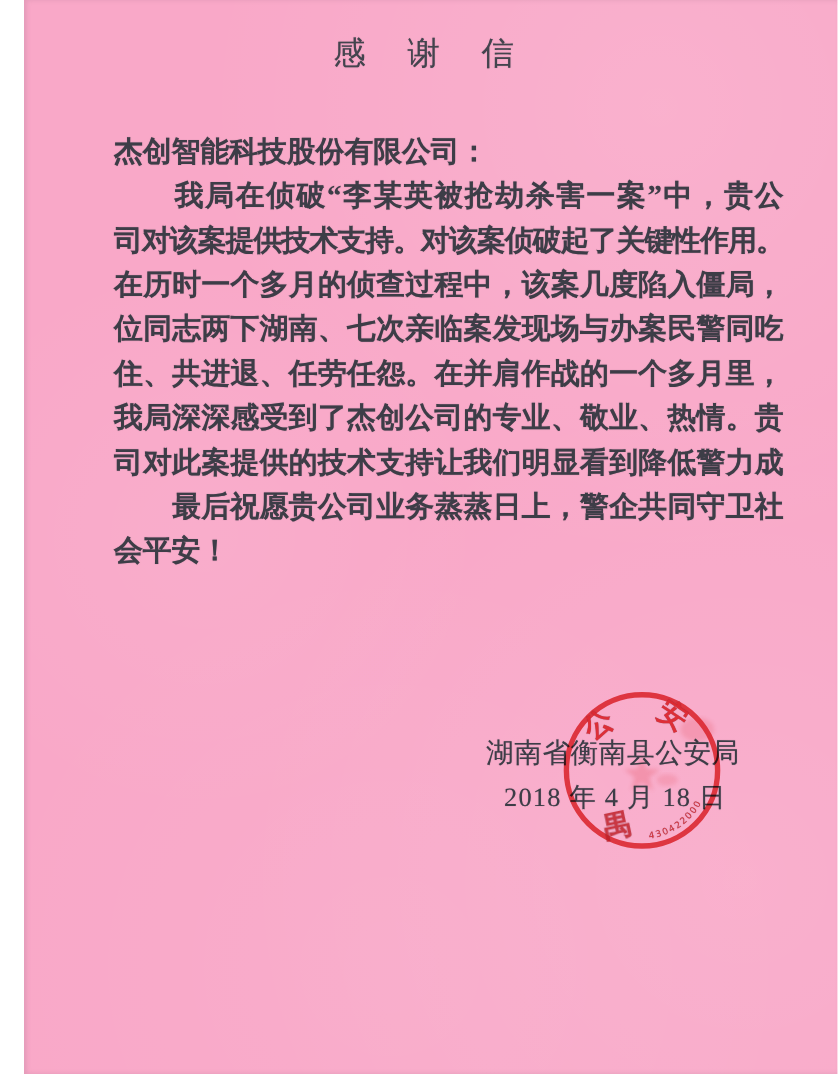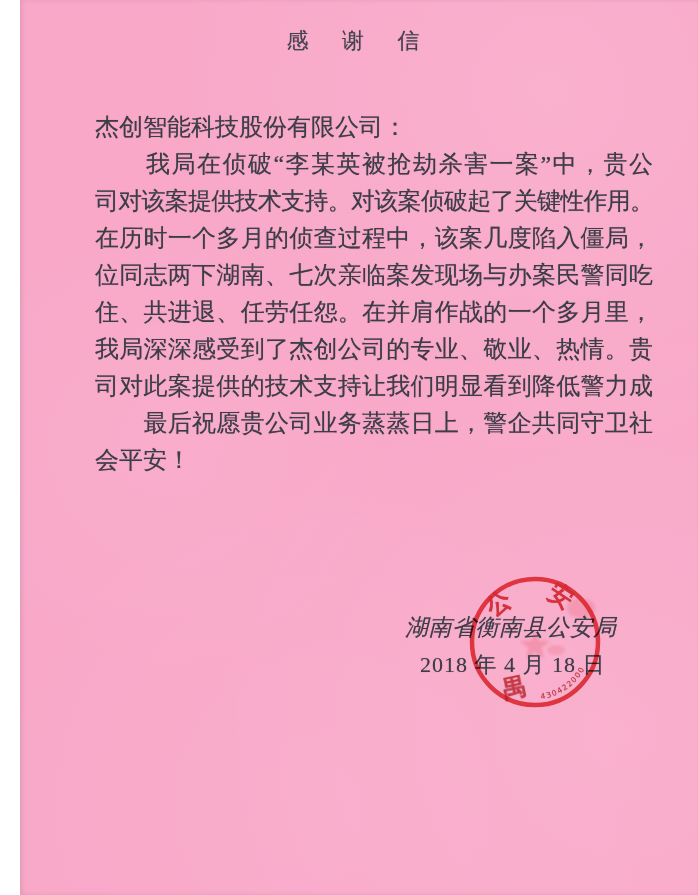--- a/index.html
+++ b/index.html
@@ -18,47 +18,47 @@
       radial-gradient(circle at 22% 50%, rgba(255,255,255,.06), transparent 35%),
       radial-gradient(circle at 88% 82%, rgba(255,255,255,.09), transparent 45%),
       radial-gradient(circle at 45% 90%, rgba(255,255,255,.05), transparent 40%);
     box-shadow:inset 2px 0 4px rgba(120,90,110,0.18);
     color:#3d3d47;
     text-shadow:0 0 0.7px rgba(61,61,71,0.55);
   }
   .title{
     position:absolute;left:0;right:0;top:26px;
     text-align:center;
-    font-size:22px;
+    font-size:27px;
     letter-spacing:12px;
     word-spacing:4px;
     color:#44444e;
   }
   .body-block{
     position:absolute;left:75px;top:109px;width:558px;
   }
   .body-line{
     height:37px;
     line-height:37px;
     font-size:24px;
     white-space:nowrap;
+    font-weight:bold;
   }
   
   .body-line:nth-child(n+2):nth-child(-n+9),
   .body-line:nth-child(11){
     text-align:justify;
     text-align-last:justify;
     white-space:normal;
   }
   .body-line:nth-child(3){letter-spacing:-1.1px;}
   .signature{
     position:absolute;left:385px;top:612px;
     font-size:23px;
     letter-spacing:0.5px;
-    font-style:italic;
   }
   .date-line{
     position:absolute;left:400px;top:650px;
     font-size:22px;
     letter-spacing:1px;
     font-family:"Liberation Serif","DejaVu Serif",serif;
   }
   .seal{
     position:absolute;left:430px;top:558px;width:170px;height:170px;
     mix-blend-mode:multiply;

